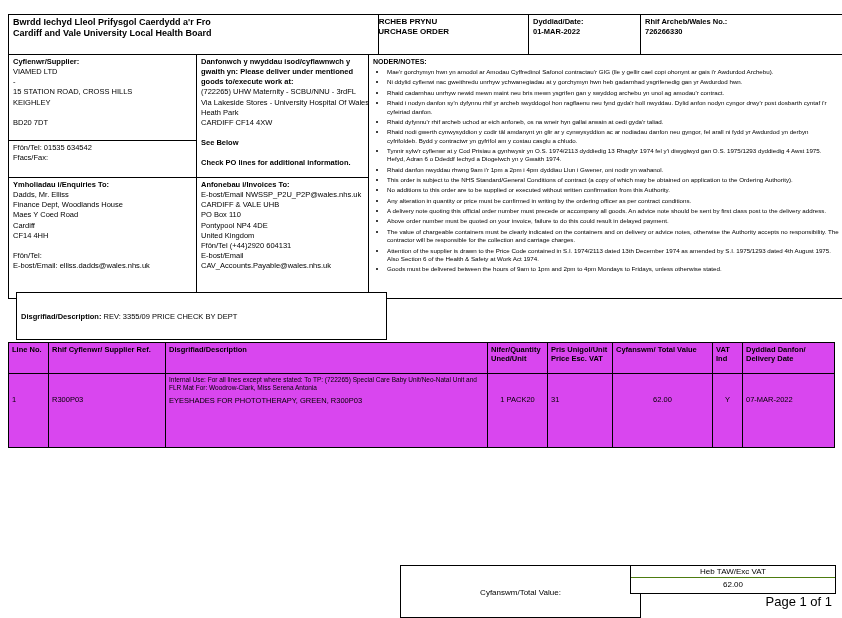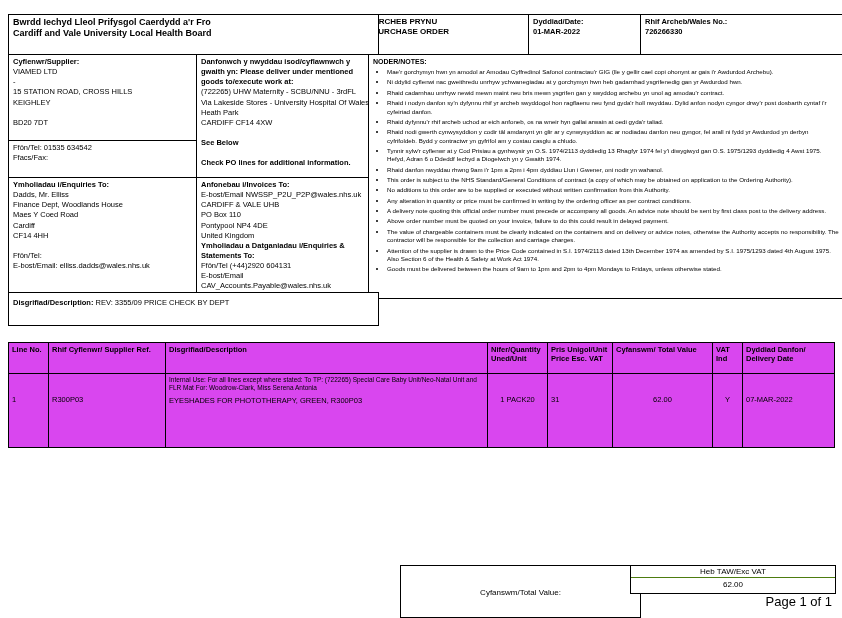--- a/index.html
+++ b/index.html
@@ -15,21 +15,21 @@
   #box-org{left:8px;top:14px;width:361px;height:41px}
   #box-title{left:368px;top:14px;width:161px;height:41px}
   #box-date{left:528px;top:14px;width:113px;height:41px}
   #box-orderno{left:640px;top:14px;width:194px;height:41px}
   #box-supplier{left:8px;top:54px;width:189px;height:87px}
   #box-phone{left:8px;top:140px;width:189px;height:38px}
   #box-enquiries{left:8px;top:177px;width:189px;height:116px}
   #box-deliver{left:196px;top:54px;width:173px;height:124px}
   #box-invoices{left:196px;top:177px;width:173px;height:116px}
   #box-notes{left:368px;top:54px;width:466px;height:239px}
-  #box-desc{left:8px;top:292px;width:361px;height:25px;padding-top:5px}
+  #box-desc{left:16px;top:292px;width:361px;height:25px;padding-top:19px}
   .notes-list{margin:2px 0 0 14px;padding:0;font-size:6.2px;line-height:1.35}
   .notes-list li{margin-bottom:2px}
   .items{position:absolute;left:8px;top:342px;width:827px;border-collapse:collapse;table-layout:fixed;background:#d946ef}
   .items th,.items td{border:1px solid #000;font-size:7.5px;padding:2px 3px;vertical-align:top;text-align:left;overflow:hidden}
   .items th{font-weight:bold;height:26px;line-height:1.25}
   .items td{height:50px;line-height:1.3}
   .items td.pad-t{padding-top:21px}
   .items .ctr{text-align:center}
   .internal-note{font-size:6.5px;line-height:1.3;margin-bottom:3px}
   #box-total-label{left:400px;top:565px;width:231px;height:27px;text-align:center;font-size:8px;padding-top:22px}
@@ -114,21 +114,20 @@
   <div id="box-invoices" class="box t75">
     <div class="b">Anfonebau i/Invoices To:</div>
     <div>
 
     <div class="line">E-bost/Email NWSSP_P2U_P2P@wales.nhs.uk</div>
         <div class="line">CARDIFF &amp; VALE UHB</div>
         <div class="line">PO Box 110</div>
         <div class="line">Pontypool NP4 4DE</div>
         <div class="line">United Kingdom</div>
       </div>
-    <div class="b">Ymholiadau a Datganiadau i/Enquiries &amp; Statements To:</div>
     <div>Ffôn/Tel (+44)2920 604131</div>
     <div>E-bost/Email CAV_Accounts.Payable@wales.nhs.uk</div>
   </div>
 
   <div id="box-notes" class="box">
     <div class="t7 b">NODER/NOTES:</div>
     <ul class="notes-list">
 
     <li>Mae'r gorchymyn hwn yn amodol ar Amodau Cyffredinol Safonol contractau'r GIG (lle y gellir cael copi ohonynt ar gais i'r Awdurdod Archebu).</li>
         <li>Ni ddylid cyflenwi nac gweithredu unrhyw ychwanegiadau at y gorchymyn hwn heb gadarnhad ysgrifenedig gan yr Awdurdod hwn.</li>

